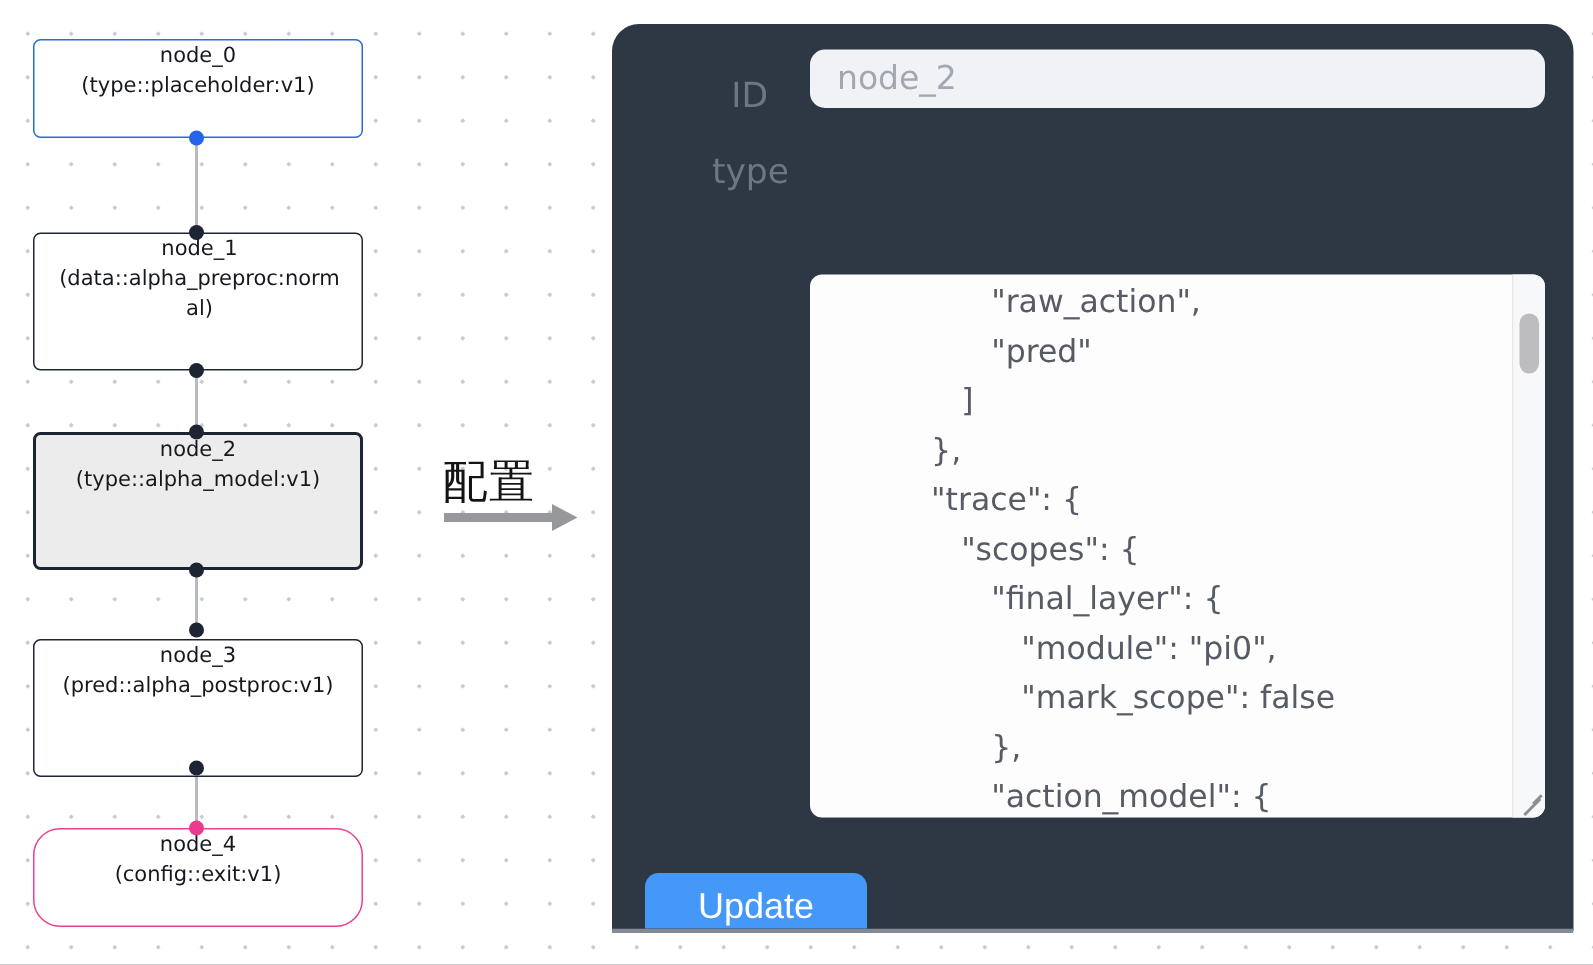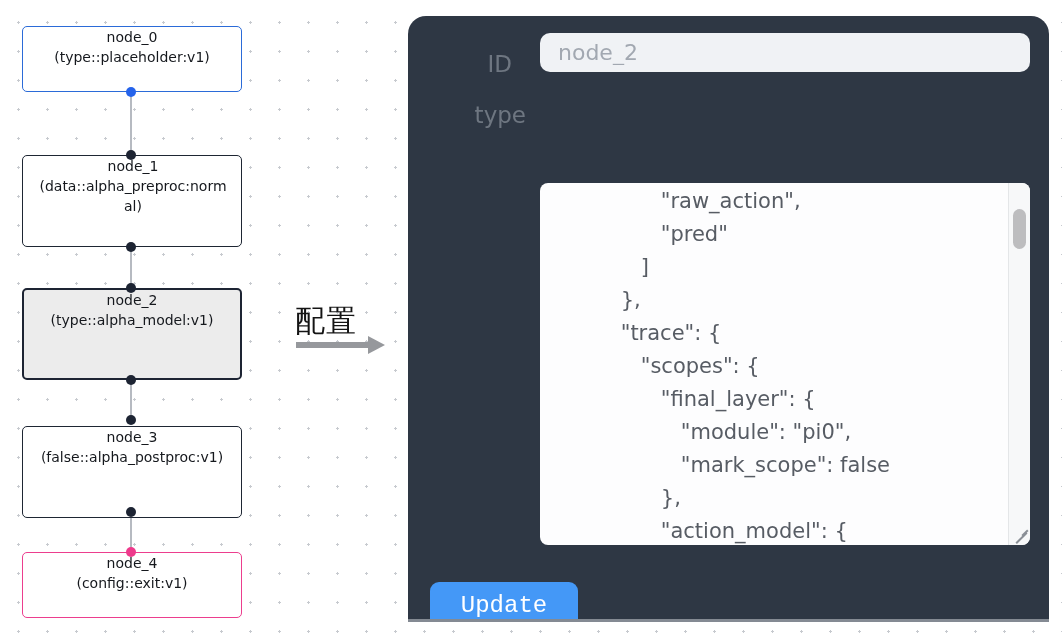--- a/index.html
+++ b/index.html
@@ -16,21 +16,21 @@
   .port-dark { background:#1d2433; }
   .port-pink { background:#ee3a8c; }
 
   .node { position:absolute; left:22px; width:220px; background:#ffffff;
     border:1.5px solid #1e2633; border-radius:5px;
     display:flex; flex-direction:column; justify-content:flex-start; align-items:center;
     text-align:center; font-size:14px; line-height:20px; color:#15181d;
     padding:0 14px; word-break:break-all; }
   .node-blue { border-color:#2b6bd8; }
   .node-selected { background:#ececec; border-width:2px; border-color:#1d2433; }
-  .node-pink { border-color:#ec3e8e; }
+  .node-pink { border-color:#ec3e8e;border-radius:18px; }
 
   
   .transition-label { position:absolute; left:295px; top:301px; font-size:30px;
     color:#141414; letter-spacing:1px; }
   .t-arrow { position:absolute; left:296px; top:336px; width:92px; height:18px; }
   .t-arrow .shaft { position:absolute; left:0; top:6px; width:74px; height:6px; background:#96989c; }
   .t-arrow .head { position:absolute; left:72px; top:0; width:0; height:0;
     border-left:17px solid #96989c; border-top:9px solid transparent; border-bottom:9px solid transparent; }
 
   
@@ -53,21 +53,21 @@
   .config-scroll-thumb { position:absolute; top:26px; left:4px; width:13px; height:40px;
     background:#bdbdbf; border-radius:7px; }
   .resize-handle { position:absolute; right:1px; bottom:1px; width:20px; height:20px; overflow:hidden; }
   .resize-handle .rz1 { position:absolute; right:0px; bottom:5px; width:15px; height:2px;
     background:#8a8f96; transform:rotate(-45deg); }
   .resize-handle .rz2 { position:absolute; right:0px; bottom:10px; width:8px; height:2px;
     background:#8a8f96; transform:rotate(-45deg); }
 
   .update-btn { position:absolute; left:22px; top:566px; width:148px; height:46px;
     background:#4498f7; color:#ffffff; font-size:24px; font-weight:500;
-    border:none; border-radius:9px; font-family:Liberation Mono, monospace; cursor:pointer; }
+    border:none; border-radius:9px; font-family:Liberation Sans, sans-serif; cursor:pointer; }
 </style>
 </head>
 <body>
 
 <div class="stage">
 
   <div class="edge" style="top:92px;height:63px;"></div>
   <div class="edge" style="top:247px;height:41px;"></div>
   <div class="edge" style="top:380px;height:40px;"></div>
   <div class="edge" style="top:512px;height:40px;"></div>
@@ -79,21 +79,21 @@
   <div class="node" style="top:155px;height:92px;padding-left:16px;">
     <div>node_1</div>
     <div>(data::alpha_preproc:normal)</div>
   </div>
   <div class="node node-selected" style="top:288px;height:92px;">
     <div>node_2</div>
     <div>(type::alpha_model:v1)</div>
   </div>
   <div class="node" style="top:396px;height:92px;margin-top:30px;">
     <div>node_3</div>
-    <div>(false::alpha_postproc:v1)</div>
+    <div>(pred::alpha_postproc:v1)</div>
   </div>
   <div class="node node-pink" style="top:552px;height:66px;">
     <div>node_4</div>
     <div>(config::exit:v1)</div>
   </div>
 
   <div class="port port-blue" style="top:87px;"></div>
   <div class="port port-dark" style="top:150px;"></div>
   <div class="port port-dark" style="top:242px;"></div>
   <div class="port port-dark" style="top:283px;"></div>

